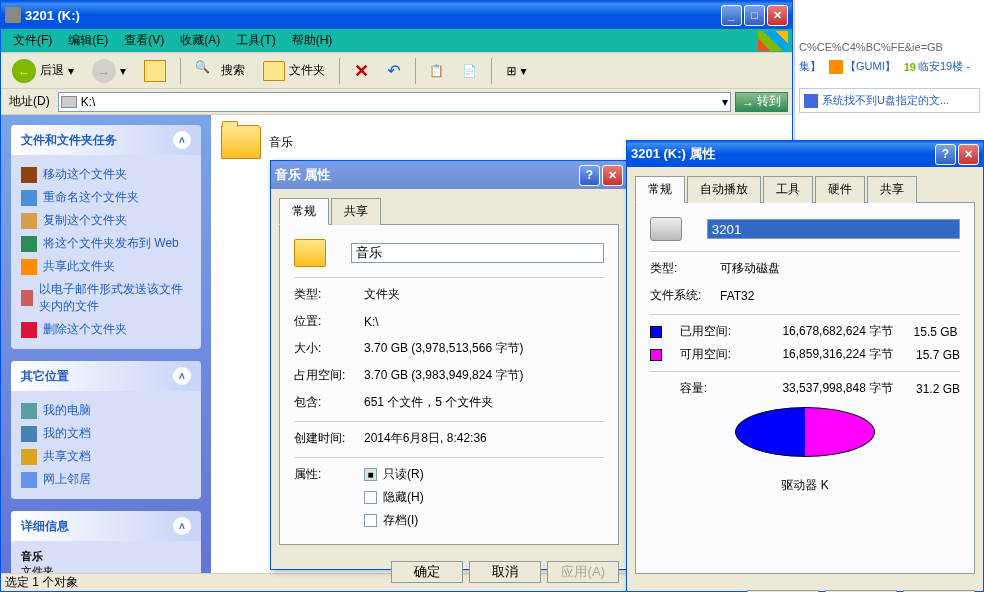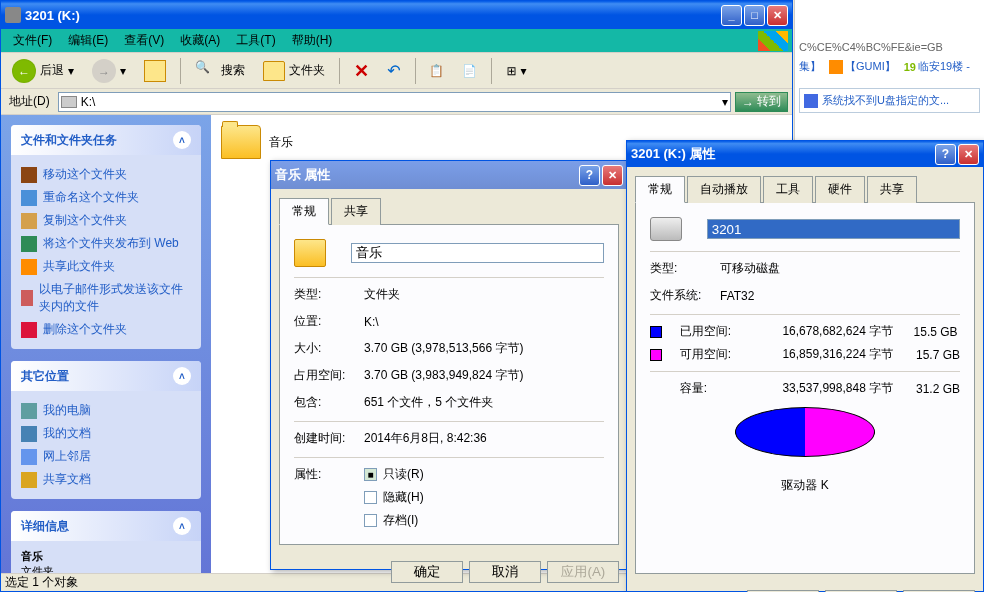--- a/index.html
+++ b/index.html
@@ -253,26 +253,26 @@
         <div class="side-panel-body">
           <div class="side-link">
               <span class="side-icon computer"></span>
               <span>我的电脑</span>
             </div>
           <div class="side-link">
               <span class="side-icon docs"></span>
               <span>我的文档</span>
             </div>
           <div class="side-link">
+              <span class="side-icon shared"></span>
+              <span>共享文档</span>
+            </div>
+          <div class="side-link">
               <span class="side-icon network"></span>
               <span>网上邻居</span>
-            </div>
-          <div class="side-link">
-              <span class="side-icon shared"></span>
-              <span>共享文档</span>
             </div>
         </div>
       </div>
 
       <div class="side-panel">
         <div class="side-panel-header">
           <span>详细信息</span>
           <span class="chevron">˄</span>
         </div>
         <div class="side-panel-body detail-text">

